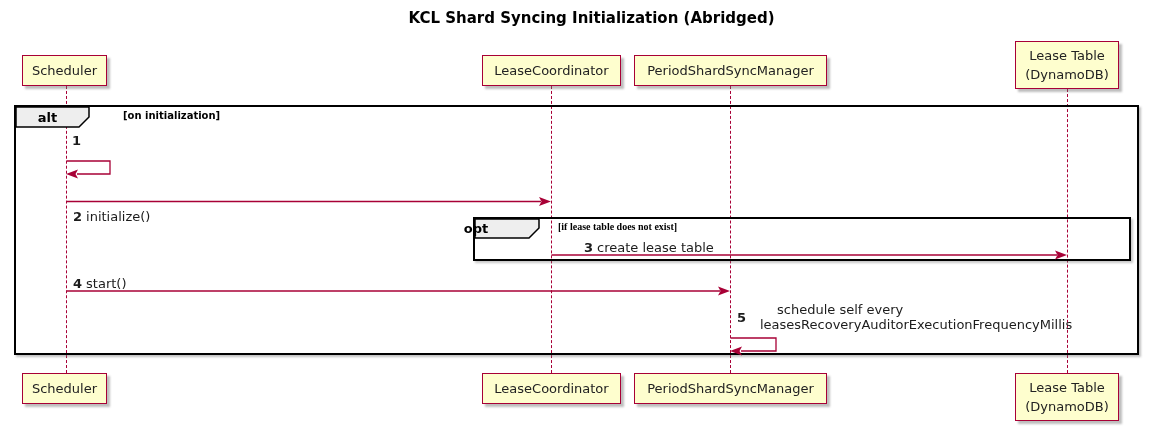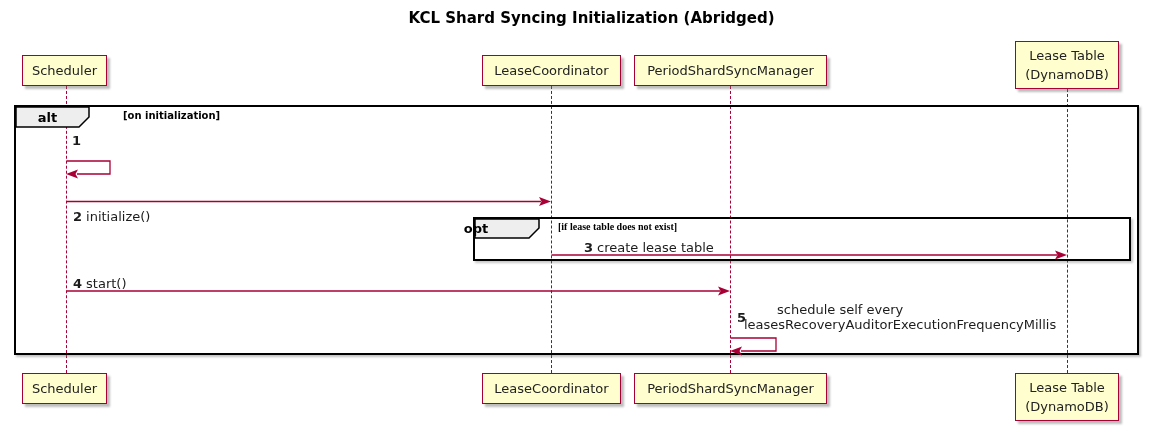--- a/index.html
+++ b/index.html
@@ -105,21 +105,21 @@
   <div class="msg" style="left:584px;top:240px;">
     <span class="num">3</span><span>create lease table</span>
   </div>
 
   <div class="msg" style="left:73px;top:276px;">
     <span class="num">4</span><span>start()</span>
   </div>
 
   <div class="msg" style="left:737px;top:310px;font-weight:bold;">5</div>
   <div class="msg" style="left:753px;top:302px;margin-left:24px;">schedule self every</div>
-  <div class="msg" style="left:744px;top:317px;">leasesRecoveryAuditorExecutionFrequencyMillis</div>
+  <div class="msg" style="left:760px;top:317px;">leasesRecoveryAuditorExecutionFrequencyMillis</div>
 
   <div class="pbox" style="left:22px;top:55px;width:85px;height:31px;">
     <span>Scheduler</span>
   </div>
   <div class="pbox" style="left:482px;top:55px;width:139px;height:31px;">
     <span>LeaseCoordinator</span>
   </div>
   <div class="pbox" style="left:634px;top:55px;width:193px;height:31px;">
     <span>PeriodShardSyncManager</span>
   </div>

